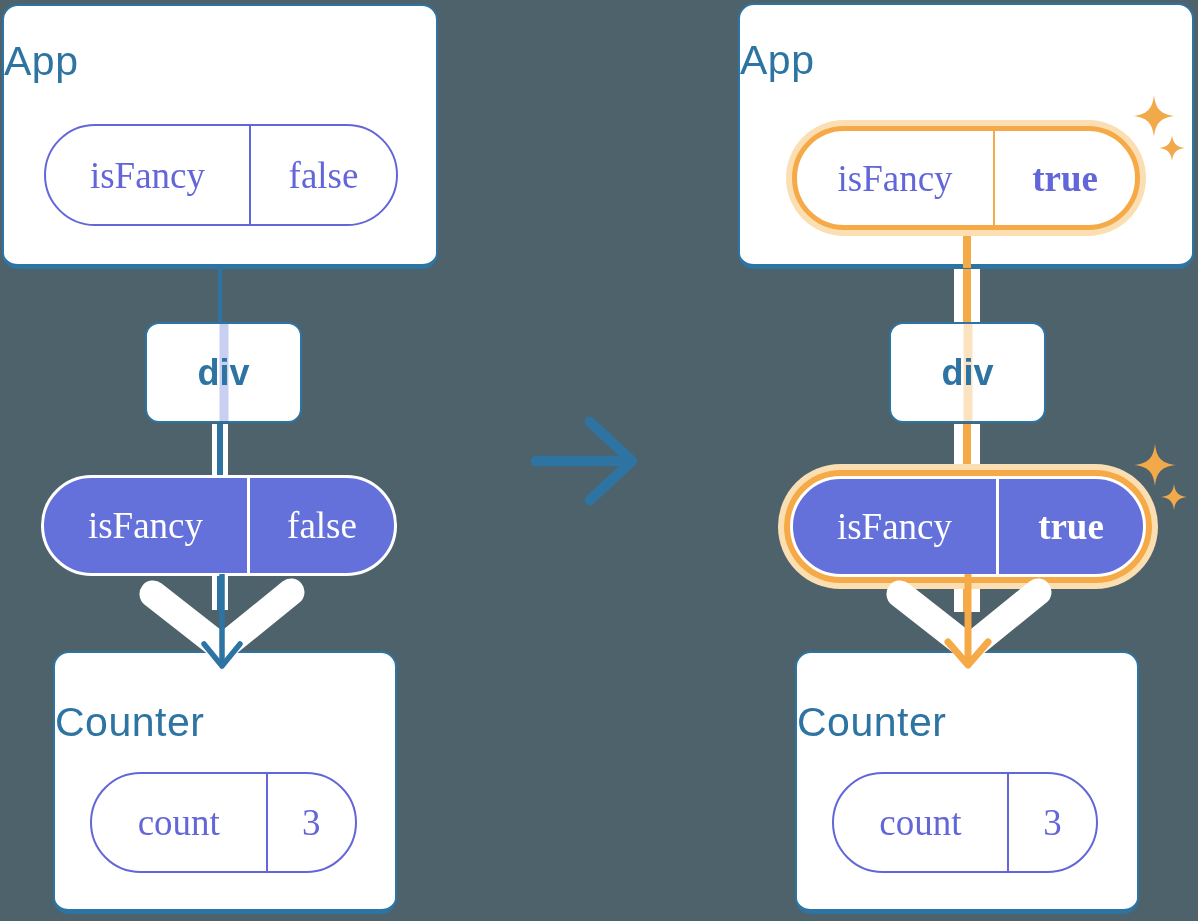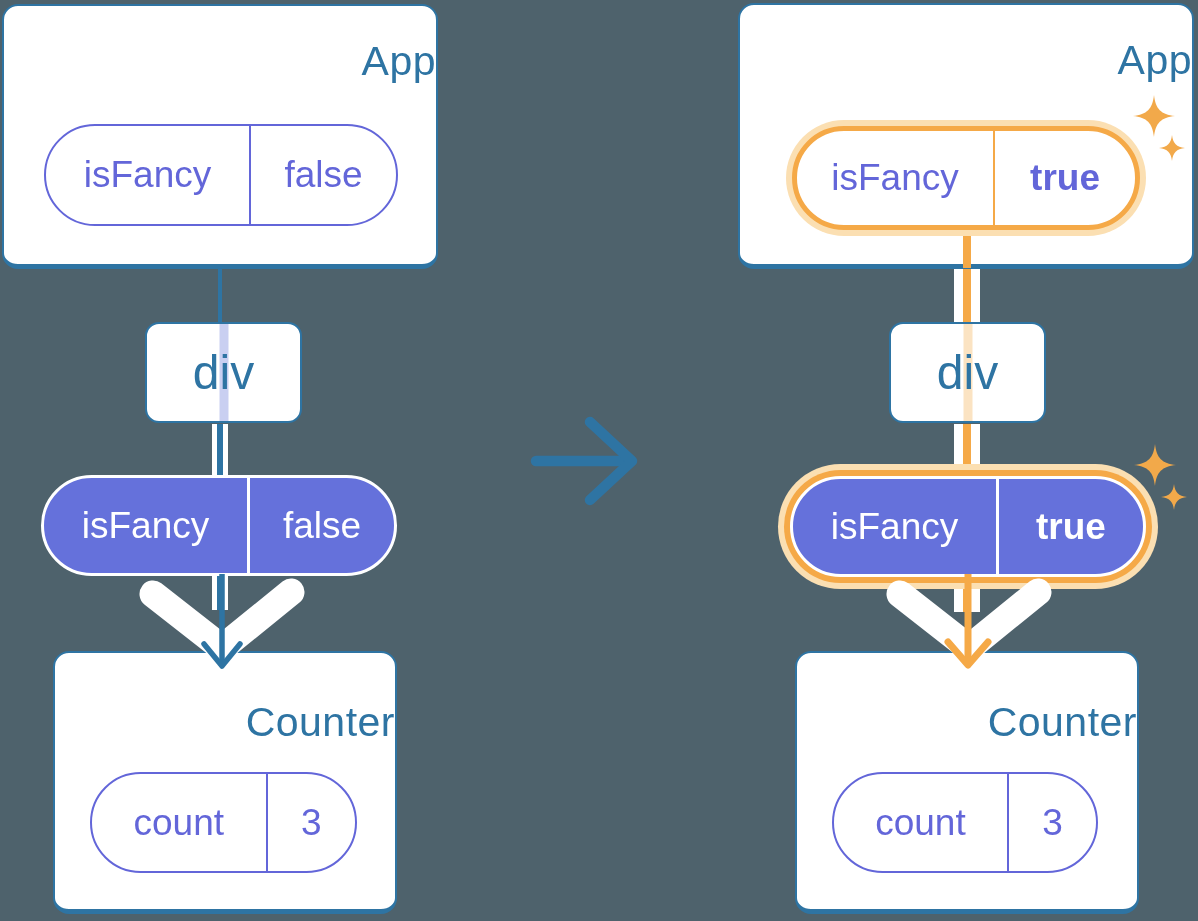--- a/index.html
+++ b/index.html
@@ -5,39 +5,39 @@
   :root{
     --background:#4E626C; --teal:#2E74A3; --purple:#6366D9; --purpleFill:#6571DB;
     --orange:#F5A947; --peach:#FBDFB2; --lavenderLine:#C9CFF1; --peachLine:#FBE3C2;
     --sparkle:#F2A94A; --white:#FFFFFF;
   }
   html,body{margin:0;padding:0;}
   body{background:var(--background);font-family:"Liberation Sans",sans-serif;}
   .stage{position:relative;width:1198px;height:921px;overflow:hidden;background:var(--background);}
   .card{position:absolute;background:#fff;border:2.5px solid var(--teal);border-bottom-width:5px;
         border-radius:16px;box-sizing:border-box;z-index:2;}
-  .card-title{position:absolute;left:0;right:0;text-align:right;color:var(--teal);
+  .card-title{position:absolute;left:0;right:0;text-align:left;color:var(--teal);
         font-size:41px;font-weight:500;letter-spacing:.5px;z-index:3;}
   .pill{position:absolute;display:flex;box-sizing:border-box;border-radius:60px;z-index:3;}
-  .pill .seg{display:flex;align-items:center;justify-content:center;height:100%;font-size:37px;}
+  .pill .seg{display:flex;align-items:center;justify-content:center;height:100%;font-size:37px;font-family:Liberation Serif, serif;}
   .pill .seg.first{width:58%;}
   .pill .seg.second{flex:1;text-align:center;}
   .pill-outline{background:#fff;border:2.5px solid var(--purple);color:var(--purple);}
   .pill-outline .seg.second{border-left:2.5px solid var(--purple);}
   .pill-filled{background:var(--purpleFill);border:3px solid #fff;color:#fff;}
   .pill-filled .seg.second{border-left:3px solid #fff;}
   .pill-true{background:#fff;border:5px solid var(--orange);color:var(--purple);
         box-shadow:0 0 0 6px var(--peach);}
   .pill-true .seg.second{border-left:2.5px solid var(--orange);}
   .glow{box-shadow:0 0 0 6px var(--orange),0 0 0 12px var(--peach);}
   .bold{font-weight:bold;}
   .divbox{position:absolute;box-sizing:border-box;background:#fff;border:2.5px solid var(--teal);
         border-radius:14px;display:flex;align-items:center;justify-content:center;z-index:2;overflow:hidden;}
   .divbox .inner-line{position:absolute;top:0;bottom:0;left:50%;transform:translateX(-50%);width:9px;}
-  .divbox .lbl{position:relative;color:var(--teal);font-size:48px;font-weight:400;z-index:1;}
+  .divbox .lbl{position:relative;color:var(--teal);font-size:36px;font-weight:700;z-index:1;}
   .line{position:absolute;z-index:1;}
   .tri-teal{background:linear-gradient(90deg,#fff 0 5px,var(--teal) 5px 11px,#fff 11px 16px);}
   .tri-orange{background:linear-gradient(90deg,#fff 0 9px,var(--orange) 9px 17px,#fff 17px 26px);}
   svg{position:absolute;overflow:visible;}
   .chev{z-index:3;color:#fff;}
   .flow-arrow{z-index:4;}
   .flow-teal{color:var(--teal);}
   .flow-orange{color:var(--orange);}
   .sparkles{z-index:5;color:var(--sparkle);}
   .mid-arrow{z-index:2;color:var(--teal);}

